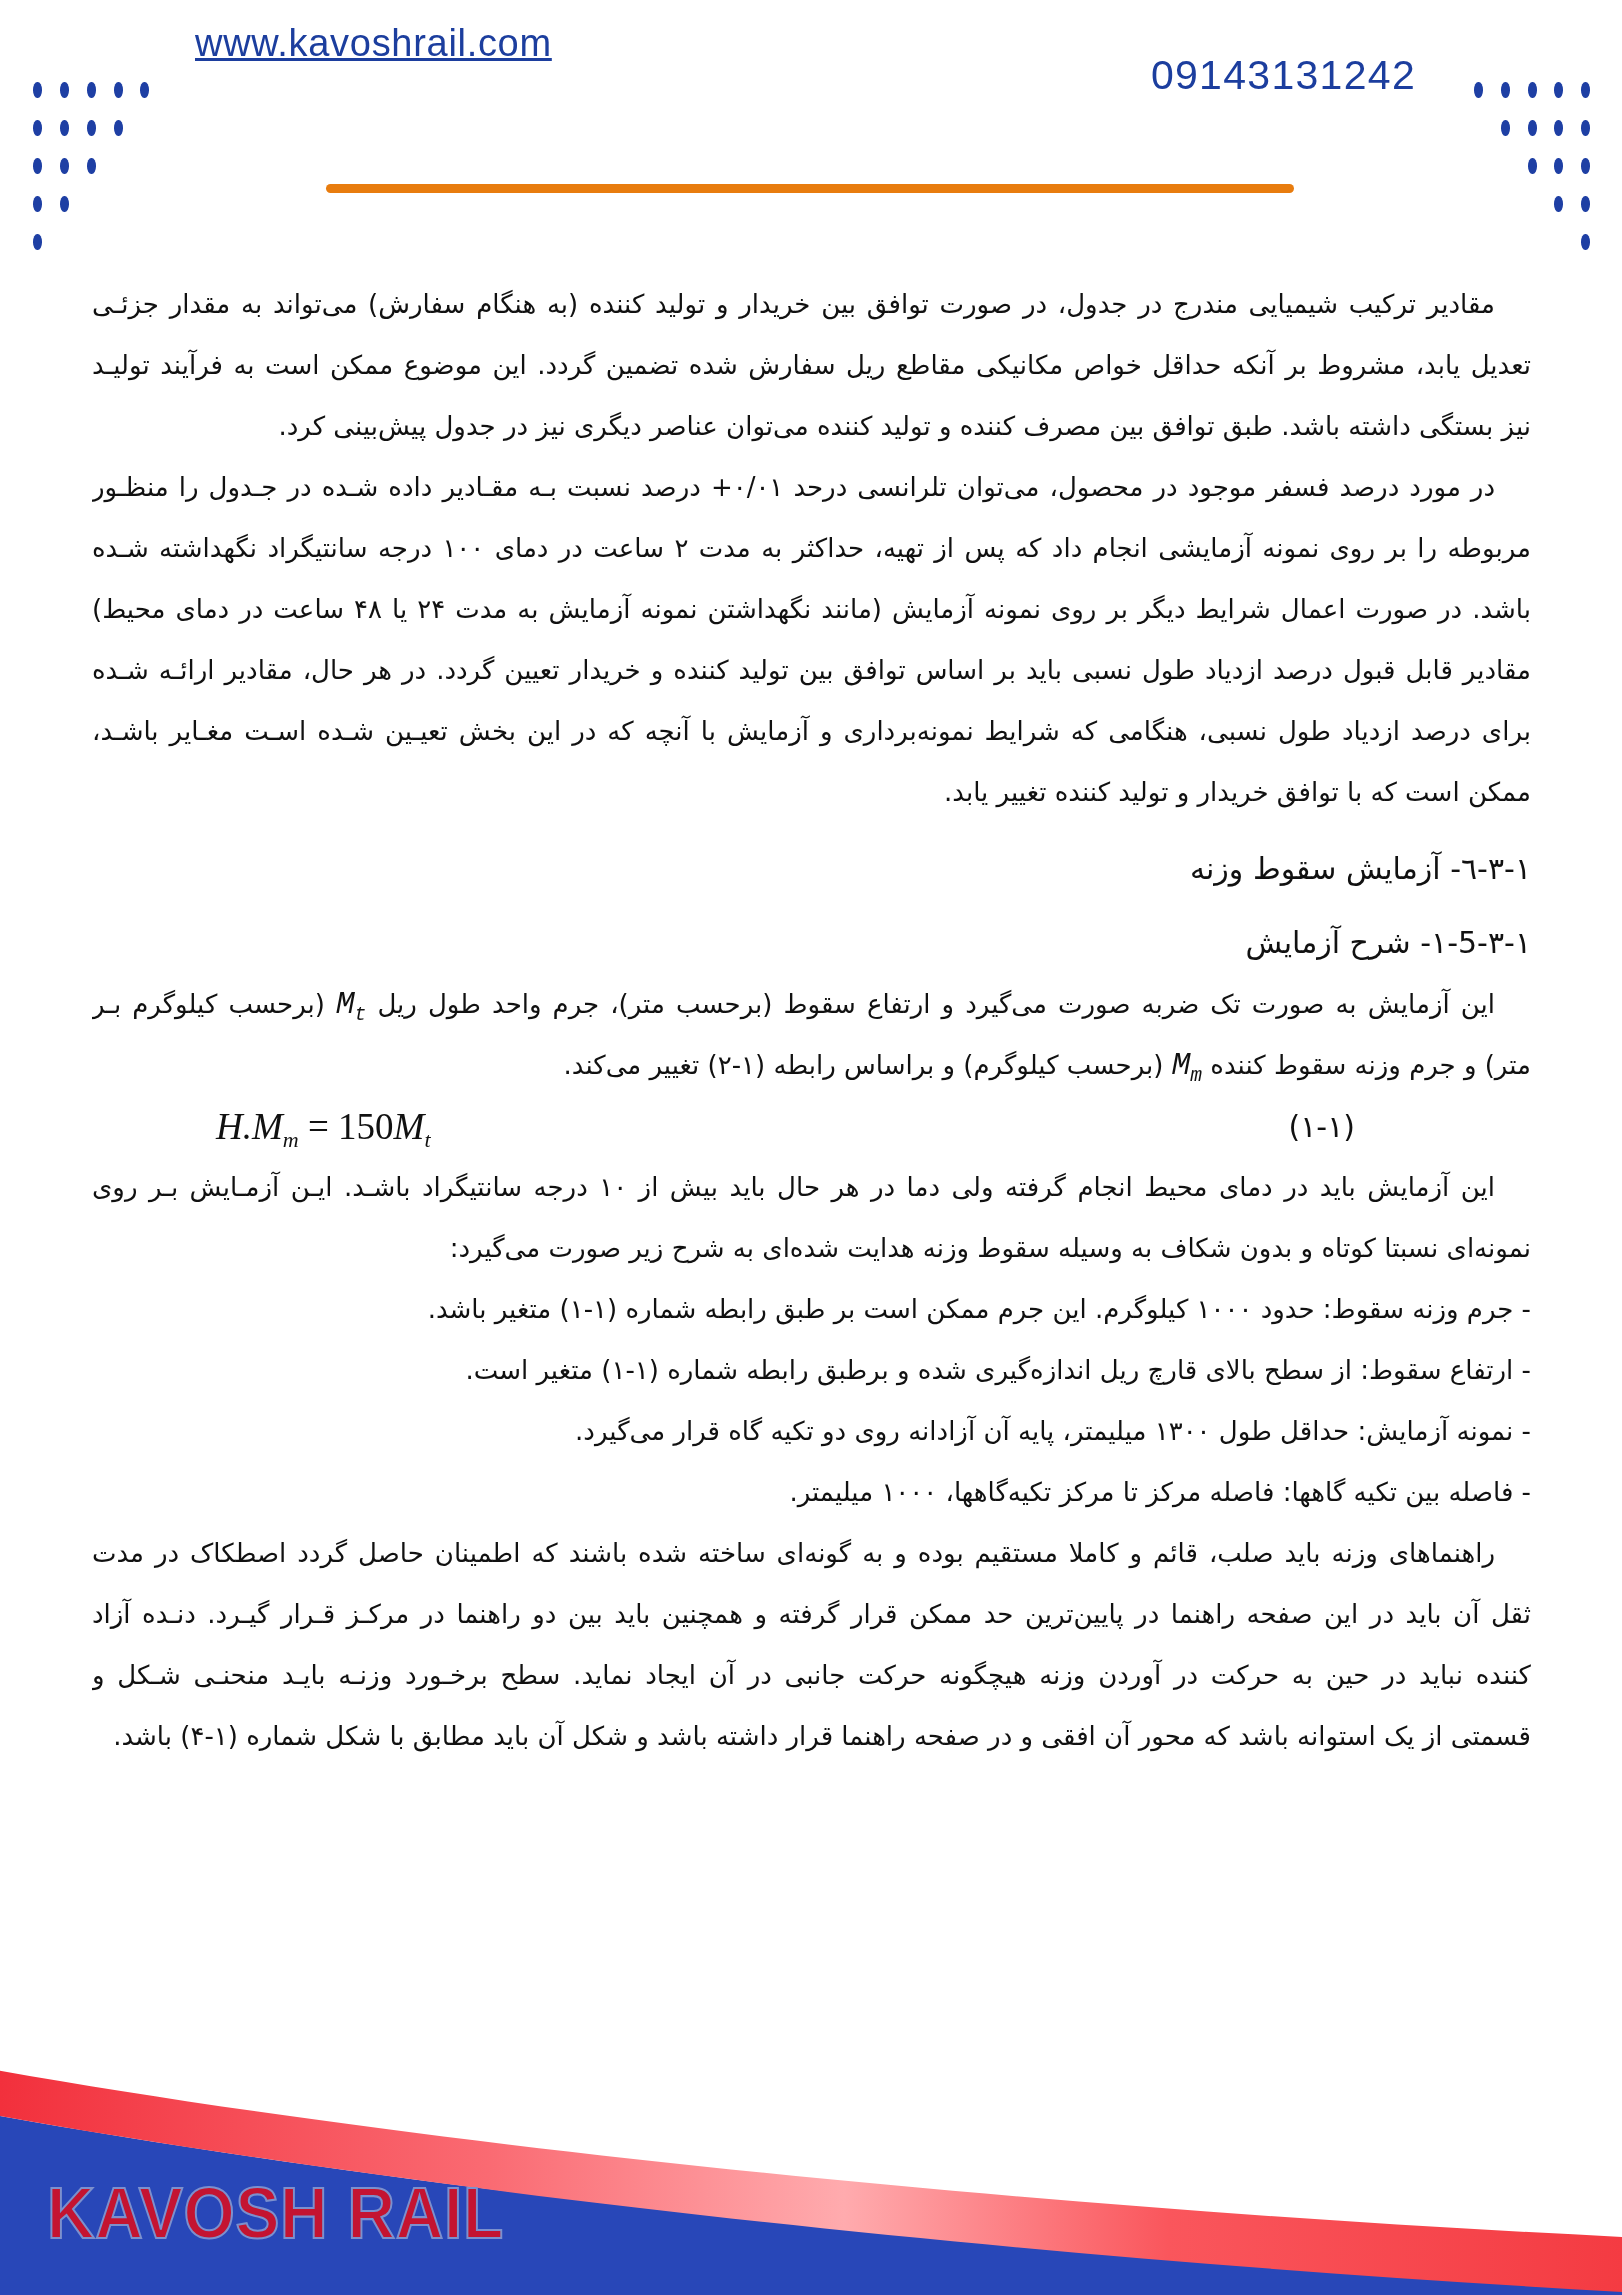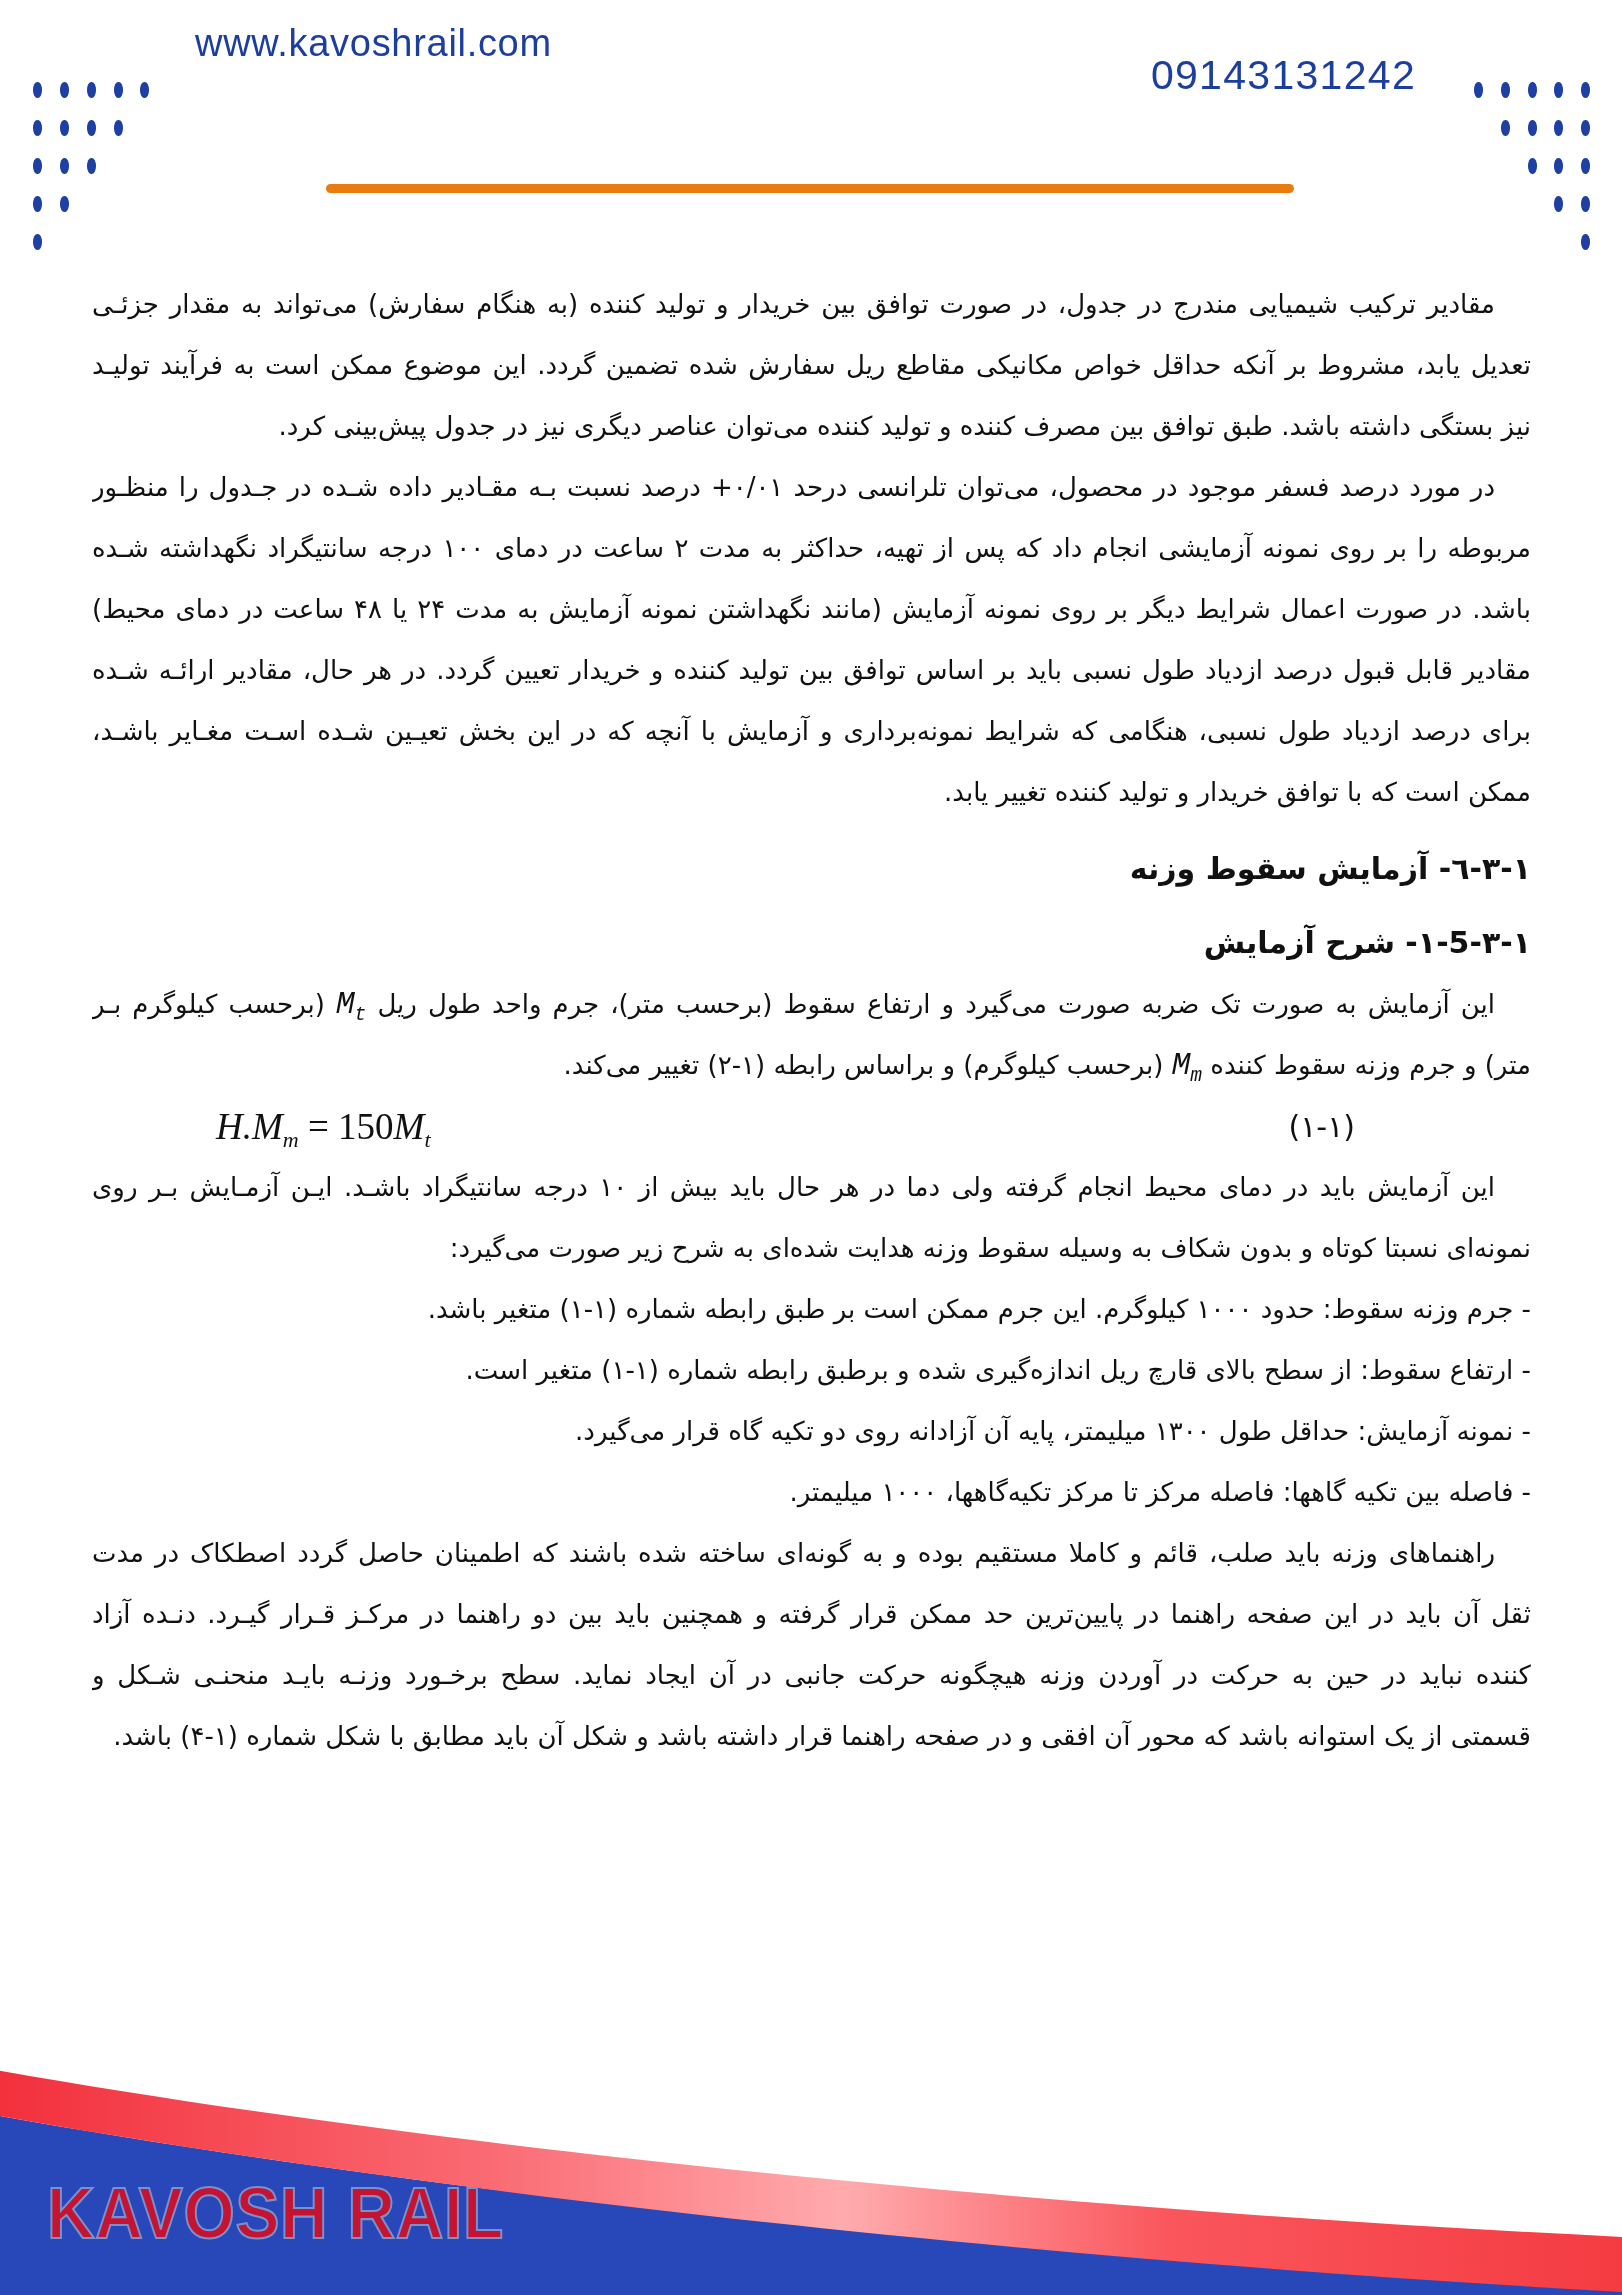--- a/index.html
+++ b/index.html
@@ -1,32 +1,32 @@
 <!DOCTYPE html>
 <html style="font-size:10.5px"><head>
 <meta charset="utf-8">
 <style>
   html,body{margin:0;padding:0;background:#fff;}
   .page{position:relative;width:1623px;height:2295px;background:#ffffff;overflow:hidden;
         font-family:"DejaVu Sans",sans-serif;}
   
   .site-url{position:absolute;left:195px;top:22px;font-family:"Liberation Sans",sans-serif;
-        font-size:38px;color:#1c3e9e;letter-spacing:0.7px;}
+        font-size:38px;color:#1c3e9e;letter-spacing:0.7px;text-decoration:underline;}
   .phone{position:absolute;right:207px;top:19.6px;font-family:"Liberation Sans",sans-serif;
         font-size:41px;color:#1c3e9e;letter-spacing:1.3px;margin-top:32px;}
   .orange-bar{position:absolute;left:326px;top:184px;width:968px;height:9.2px;
         background:#e87c0e;border-radius:4.6px;}
   .dot{position:absolute;width:8.5px;height:15.7px;border-radius:50%;background:#1e3fa4;}
   
   .content{position:absolute;top:274px;left:92px;right:92px;direction:rtl;color:#111;}
   .ln{height:61px;line-height:61px;font-size:26px;overflow:hidden;}
   .just{text-align:justify;text-align-last:justify;}
   .lastln{text-align:right;}
   .ind{padding-right:36px;}
-  .heading{font-weight:bold;font-size:30px;height:63px;line-height:63px;text-align:right;overflow:hidden;}
+  .heading{font-weight:normal;font-size:30px;height:63px;line-height:63px;text-align:right;overflow:hidden;}
   .h1{margin-top:14.4px;}
   .h2{margin-top:10.5px;}
   .sym{font-family:Liberation Mono, monospace;font-style:italic;font-size:31px;direction:ltr;unicode-bidi:embed;}
   .sym sub{font-size:19.6px;font-style:italic;}
   
   .eqrow{position:relative;height:61px;}
   .formula{position:absolute;left:124px;top:0;height:61px;line-height:61px;direction:ltr;
         font-family:"Liberation Serif",serif;font-size:37px;color:#111;}
   .formula .it{font-style:italic;}
   .formula sub{font-size:22px;font-style:italic;}

